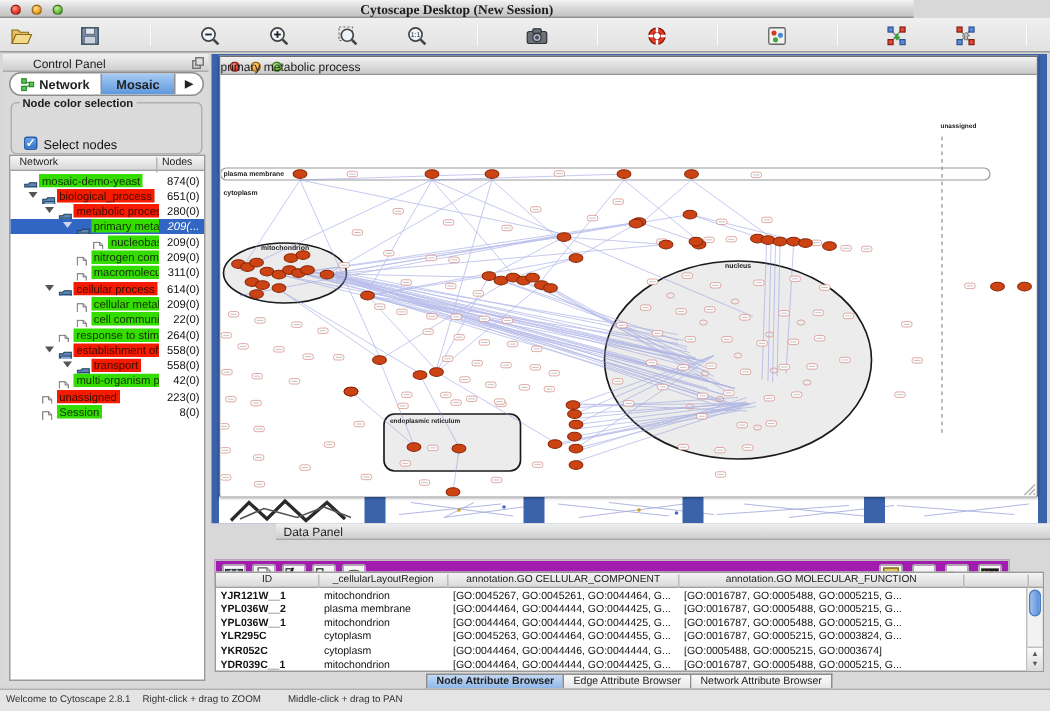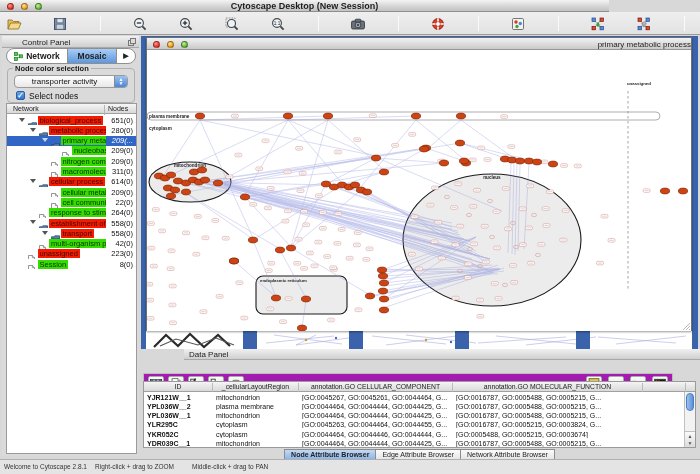--- a/index.html
+++ b/index.html
@@ -2,21 +2,21 @@
 <html><head>
 <meta charset="utf-8">
 <style>
   html,body{margin:0;padding:0;background:#888;}
   .app{position:relative;width:700px;height:474px;overflow:hidden;background:#d8d8d8;
        font-family:"Liberation Sans",sans-serif;-webkit-font-smoothing:antialiased;}
   .app *{box-sizing:border-box;}
 
   
   .titlebar{position:absolute;left:0;top:0;width:609px;height:12px;
-    background:linear-gradient(#f4f4f4,#d6d6d6 55%,#c2c2c2);border-bottom:1px solid #8e8e8e;}
+    background:linear-gradient(#f4f4f4,#d6d6d6 55%,#c2c2c2);border-bottom:1px solid #8e8e8e;font-family:Liberation Serif, serif;}
   .tl{position:absolute;top:2.5px;width:7px;height:7px;border-radius:50%;border:0.5px solid rgba(0,0,0,.35);}
   .tl.red{left:7px;background:radial-gradient(circle at 35% 30%,#ff9a8a,#ee3b2f 60%,#b91d10);}
   .tl.orange{left:21px;background:radial-gradient(circle at 35% 30%,#ffe2a0,#f5a623 60%,#c67800);}
   .tl.green{left:35px;background:radial-gradient(circle at 35% 30%,#c6f0a0,#6cc03c 60%,#3f8a1a);}
   .apptitle{position:absolute;left:0;right:0;top:1px;text-align:center;font-size:9px;font-weight:bold;color:#1d1d1d;}
 
   
   .toolbar{position:absolute;left:0;top:12px;width:700px;height:23px;
     background:linear-gradient(#efefef,#e2e2e2);border-bottom:1px solid #9a9a9a;}
   .tbrow{position:absolute;left:4px;top:3px;height:17px;display:flex;align-items:center;gap:26px;}
@@ -76,21 +76,21 @@
   .trow.sel .cnt{color:#fff;background:transparent;font-style:italic;}
   .lblclip{position:absolute;left:0;top:0;right:30px;height:10.3px;overflow:hidden;}
 
   
   .desktop{position:absolute;left:141px;top:36px;width:557px;height:313px;background:#3a63ac;overflow:hidden;}
   .frag{position:absolute;left:5px;top:295px;width:546px;height:18px;background:#fff;}
   .netwin{position:absolute;left:5px;top:1px;width:546px;height:294px;background:#fff;
     border:1px solid #6f6f6f;box-shadow:0 1px 2px rgba(0,0,0,.4);}
   .wtitle{position:absolute;left:0;top:0;width:100%;height:12px;
     background:linear-gradient(#f2f2f2,#c9c9c9);border-bottom:1px solid #969696;}
-  .wtitle .t{position:absolute;left:0;right:0;top:1.5px;text-align:right;font-size:8px;color:#1d1d1d;}
+  .wtitle .t{position:absolute;left:0;right:0;top:1.5px;text-align:left;font-size:8px;color:#1d1d1d;}
   .wl{position:absolute;top:2.5px;width:7px;height:7px;border-radius:50%;border:0.5px solid rgba(0,0,0,.35);}
   .canvas{position:absolute;left:0;top:12px;width:544px;height:281px;background:#fff;overflow:hidden;}
 
   
   .dpanel{position:absolute;left:141px;top:349px;width:557px;height:110px;background:#d8d8d8;}
   .dphead{position:absolute;left:0;top:0;width:100%;height:11px;
     background:linear-gradient(#f0f0f0,#cfcfcf);border-bottom:1px solid #a8a8a8;margin-left:43px;}
   .dphead .t{position:absolute;left:5px;top:1px;font-size:8px;color:#222;}
   .dptools{position:absolute;left:2px;top:24px;width:530px;height:20px;background:#a21caf;border:1px solid #bdbdbd;}
   .dpicon{position:absolute;top:2px;width:16px;height:16px;border:1px solid #aaa;border-radius:2px;
@@ -262,38 +262,41 @@
         </svg>
         <span>Network</span>
       </div>
       <div class="cptab mosaic">
         <span>Mosaic</span>
       </div>
       <div class="cptab more">▶</div>
     </div>
     <div class="group">
       <span class="grouplbl">Node color selection</span>
-      <div class="combo">
-        <span class="val">transporter activity</span>
-        <span class="step">
-            <span>▲</span>
-            <span>▼</span>
-          </span>
-      </div>
       <div class="cbrow">
         <span class="cbox">✓</span>
         <span class="cblbl">Select nodes</span>
       </div>
     </div>
     <div class="treewrap">
       <div class="theader">
         <span class="c1">Network</span>
         <span class="c2">Nodes</span>
       </div>
       <div class="trows" id="treerows">
+          <div class="trow">
+            <div class="lblclip">
+              <span class="nico" style="left:9px"><svg viewBox="0 0 9 8" width="9" height="8">
+                  <path d="M0.5 7 L0.5 1.8 L3 1.8 L3.8 0.8 L8.5 0.8 L8.5 7 Z" fill="#5c86b8" stroke="#1f3c58" stroke-width="0.7"></path>
+                  <path d="M0.5 7 L1.6 3.4 L8.5 3.4 L8.5 7 Z" fill="#7fa6cf" stroke="#1f3c58" stroke-width="0.6"></path>
+                </svg></span>
+              <span class="lbl green" style="left:19px">mosaic-demo-yeast</span>
+            </div>
+            <span class="cnt">874(0)</span>
+          </div>
           <div class="trow">
             <div class="lblclip">
               <span class="exp" style="left:11.5px"></span>
               <span class="nico" style="left:20.5px"><svg viewBox="0 0 9 8" width="9" height="8">
                   <path d="M0.5 7 L0.5 1.8 L3 1.8 L3.8 0.8 L8.5 0.8 L8.5 7 Z" fill="#5c86b8" stroke="#1f3c58" stroke-width="0.7"></path>
                   <path d="M0.5 7 L1.6 3.4 L8.5 3.4 L8.5 7 Z" fill="#7fa6cf" stroke="#1f3c58" stroke-width="0.6"></path>
                 </svg></span>
               <span class="lbl red" style="left:30.5px">biological_process</span>
             </div>
             <span class="cnt">651(0)</span>

